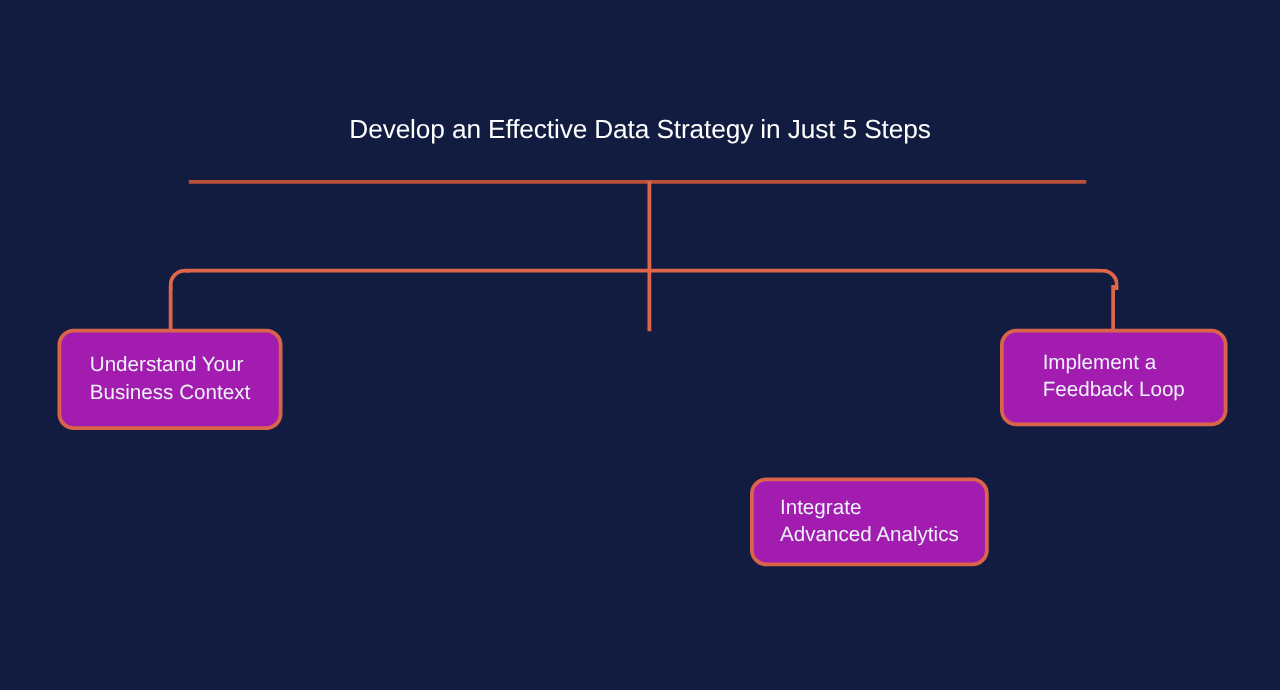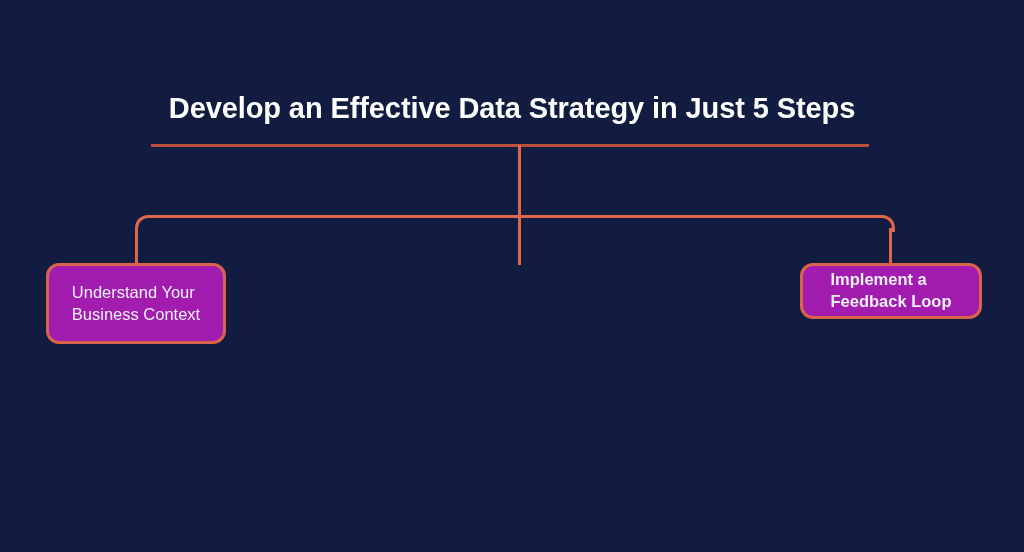--- a/index.html
+++ b/index.html
@@ -20,22 +20,22 @@
   }
 
   
   #title {
     position: absolute;
     left: 0;
     top: 92px;
     width: 1024px;
     text-align: center;
     color: #ffffff;
-    font-size: 29px;
-    font-weight: bold;
+    font-size: 21px;
+    font-weight: normal;
     letter-spacing: -0.1px;
     white-space: nowrap;
   }
   #title-rule {
     position: absolute;
     left: 151px;
     top: 144px;
     width: 718px;
     height: 3px;
     background: #b8503a;
@@ -127,21 +127,21 @@
   .node .node-label {
     display: block;
     white-space: pre-line;
     padding: 0 4px;
   }
 
   #node-1 { left: 46px;  top: 263px; width: 180px; height: 81px; }
   #node-2 { left: 237px; top: 382px; width: 161px; height: 71px; }
   #node-3 { left: 403px; top: 263px; width: 234px; height: 81px; }
   #node-4 { left: 600px; top: 382px; width: 191px; height: 71px; }
-  #node-5 { left: 800px; top: 263px; width: 182px; height: 56px; font-weight: bold; }
+  #node-5 { left: 800px; top: 263px; width: 182px; height: 78px; }
 
   
   #node-3 .node-label { width: 262px; }
 </style>
 </head>
 <body>
 
 <div id="canvas">
 
   <div id="title">Develop an Effective Data Strategy in Just 5 Steps</div>
@@ -157,19 +157,23 @@
   <div class="line vline" id="drop-center"></div>
   <div class="line vline" id="drop-right"></div>
 
   <div class="node" id="node-1">
     <span class="node-label">Understand Your
 Business Context</span>
   </div>
 
 
 
+  <div class="node" id="node-4">
+    <span class="node-label">Integrate
+Advanced Analytics</span>
+  </div>
 
   <div class="node" id="node-5">
     <span class="node-label">Implement a
 Feedback Loop</span>
   </div>
 
 </div>
 
 </body></html>

